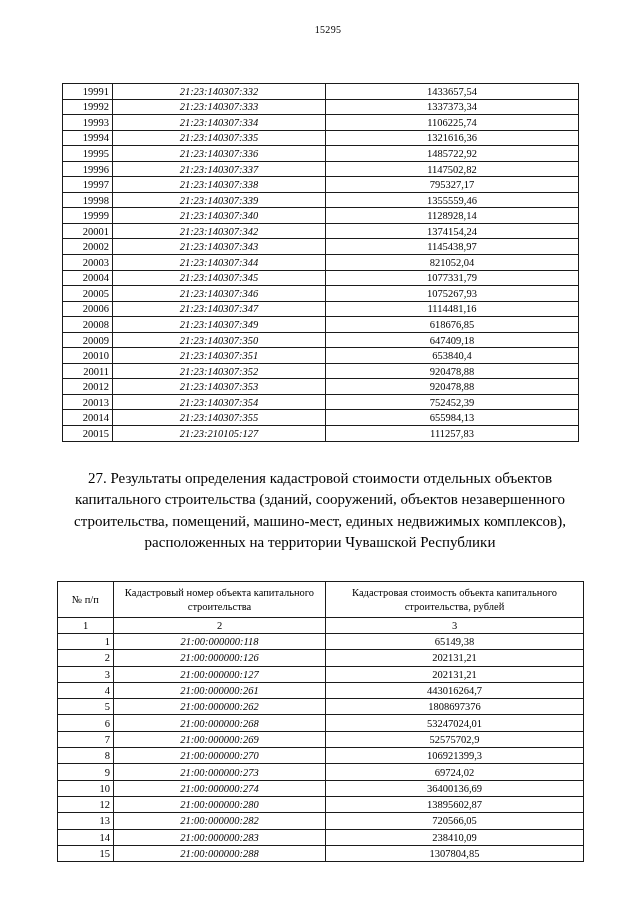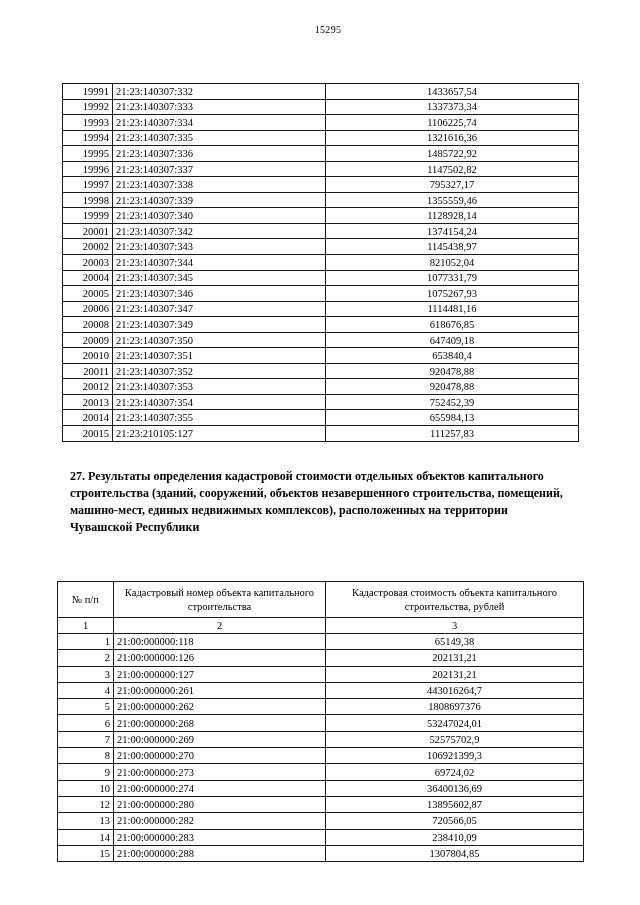--- a/index.html
+++ b/index.html
@@ -41,44 +41,44 @@
     margin-top: 31px;
   }
   table.doc-table td,
   table.doc-table th {
     border: 1px solid #1a1a1a;
     padding: 0px 3px;
     vertical-align: middle;
     font-weight: normal;
   }
   .c-num   { text-align: right;  }
-  .c-cad   { text-align: left;   }
+  .c-cad   { text-align: center; font-style: italic;   }
   .c-val   { text-align: center;  }
 
   
   #table-continuation {
     position: absolute;
     top: 52px;
     left: 62px;
     width: 516px;
   }
   #table-continuation col.col-n   { width: 50px;  }
   #table-continuation col.col-cad { width: 213px; }
   #table-continuation col.col-val { width: 253px; }
   #table-continuation td { height: 14.55px; }
 
   
   .section-heading {
     position: absolute;
     top: 468px;
     left: 70px;
     width: 500px;
-    text-align: left;
-    font-weight: bold;
-    font-size: 12px;
+    text-align: center;
+    font-weight: normal;
+    font-size: 15px;
     line-height: 1.42;
   }
 
   
   #table-objects {
     position: absolute;
     top: 550px;
     left: 57px;
     width: 526px;
     padding-left: 32px;

